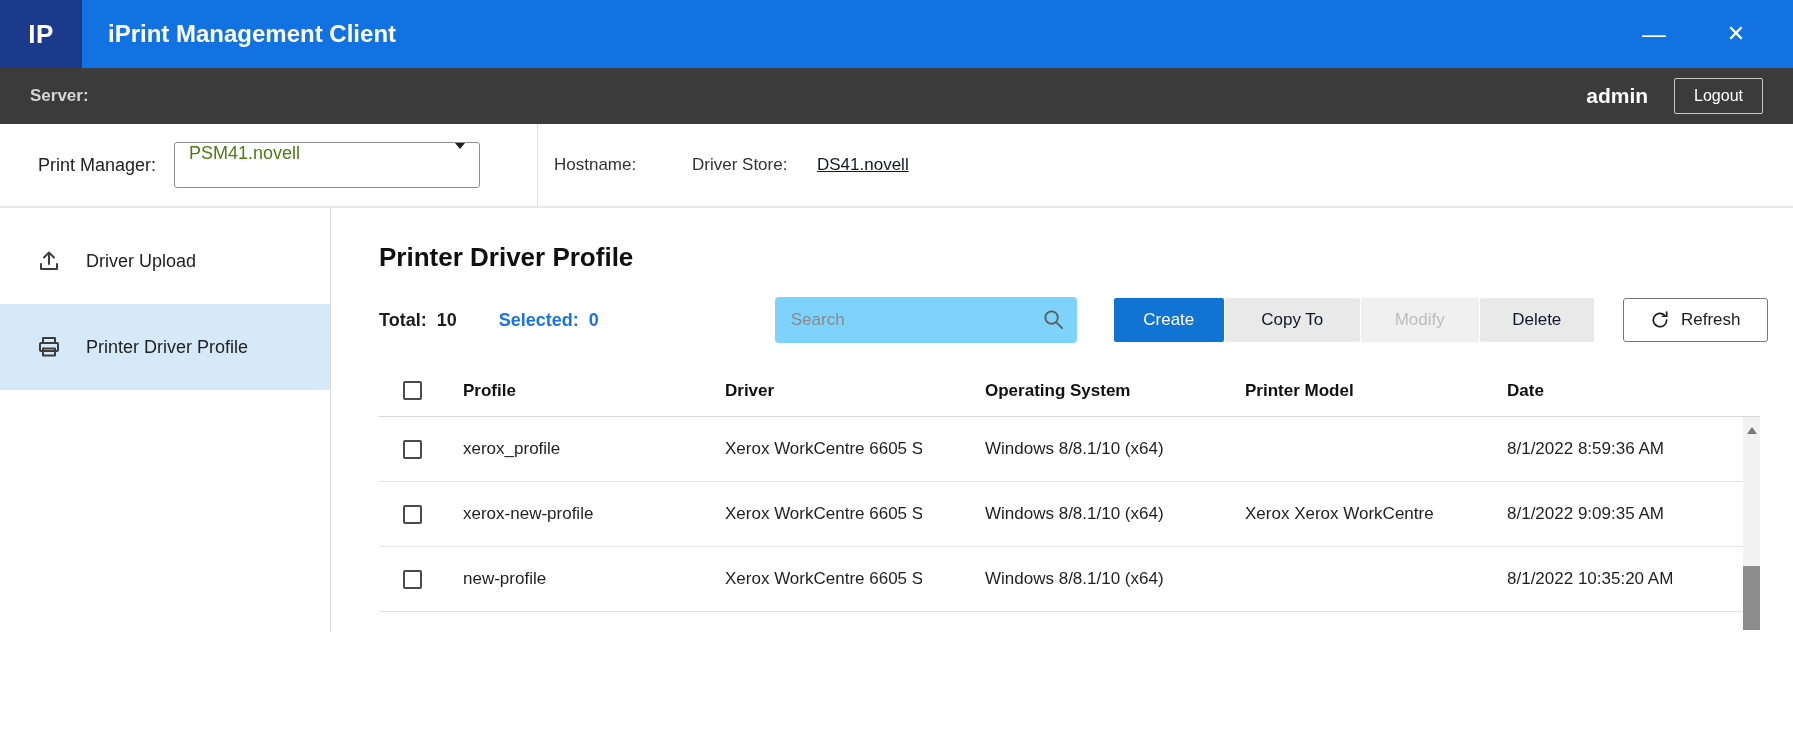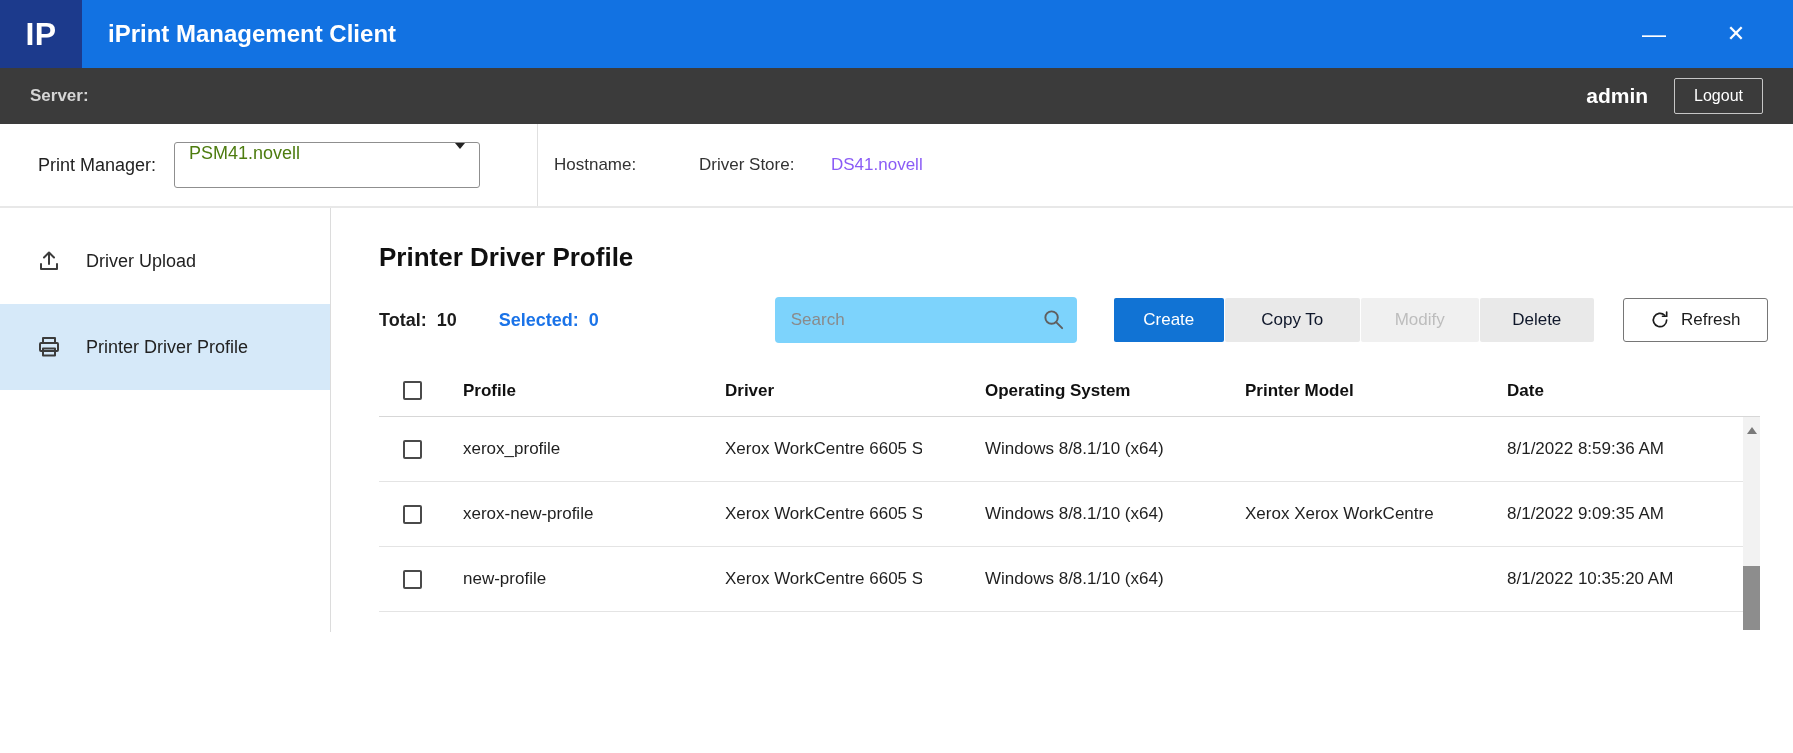--- a/index.html
+++ b/index.html
@@ -2,21 +2,21 @@
 <html><head>
 <meta charset="utf-8">
 <style>
   * { margin:0; padding:0; box-sizing:border-box; }
   body { font-family:"Liberation Sans", sans-serif; background:#fff; }
   .window { position:relative; width:1793px; height:753px; background:#fff; overflow:hidden; }
 
   
   .titlebar { height:68px; background:#1272e2; display:flex; align-items:center; color:#fff; }
   .logo { width:82px; height:68px; background:#1c3a8c; display:flex; align-items:center; justify-content:center;
-          font-size:32px; font-weight:bold; letter-spacing:0.5px; }
+          font-size:26px; font-weight:bold; letter-spacing:0.5px; }
   .app-title { font-size:24px; font-weight:bold; margin-left:26px; }
   .win-controls { margin-left:auto; display:flex; align-items:center; gap:52px; padding-right:42px; }
   .win-btn { background:none; border:none; color:#fff; cursor:pointer; display:flex; align-items:center; justify-content:center;
              width:30px; height:30px; }
   .min-glyph { font-size:24px; line-height:10px; font-weight:normal; }
   .close-glyph { font-size:22px; }
 
   
   .serverbar { height:56px; background:#3b3b3b; display:flex; align-items:center; padding:3px 30px; color:#fff; }
   .server-label { color:#d6d6d6; font-weight:bold; font-size:17px; }
@@ -29,21 +29,21 @@
   .managerbar { height:84px; display:flex; align-items:stretch; border-bottom:2px solid #e8e8e8; }
   .manager-left { width:537px; display:flex; align-items:center; gap:18px; padding-left:38px; }
   .manager-label { font-size:18px; color:#222; white-space:nowrap; }
   .pm-select { width:306px; height:46px; border:1px solid #8f8f8f; border-radius:3px; background:#fff;
                display:flex; justify-content:space-between; padding:0 14px; font-size:18px; color:#4d7c0f; cursor:pointer; }
   .caret { width:0; height:0; border-left:5px solid transparent; border-right:5px solid transparent; border-top:6px solid #222; }
   .v-divider { width:1px; background:#e0e0e0; }
   .host-block { display:flex; flex-direction:row; justify-content:center; gap:13px; padding-left:16px; font-size:17px; color:#222; }
   .host-row { display:flex; align-items:center; }
   .host-label { width:112px; color:#333; }
-  .host-value { color:#8b5cf6; margin-left:20px; }
+  .host-value { color:#0f172a; margin-left:13px;text-decoration:underline; }
 
   
   .content { display:flex; height:545px; }
   .sidebar { width:331px; height:424px; border-right:1px solid #dcdcdc; padding-top:10px; flex:0 0 331px; background:#fff; }
   .side-item { height:86px; display:flex; align-items:center; gap:24px; padding-left:36px; font-size:18px; color:#222; cursor:pointer; }
   .side-item.selected { background:#d6e9f9; }
   .side-icon { width:26px; height:26px; display:flex; align-items:center; justify-content:center; }
 
   .main { flex:1; padding:34px 0 0 48px; }
   .page-title { font-size:26px; font-weight:bold; color:#101010; }

